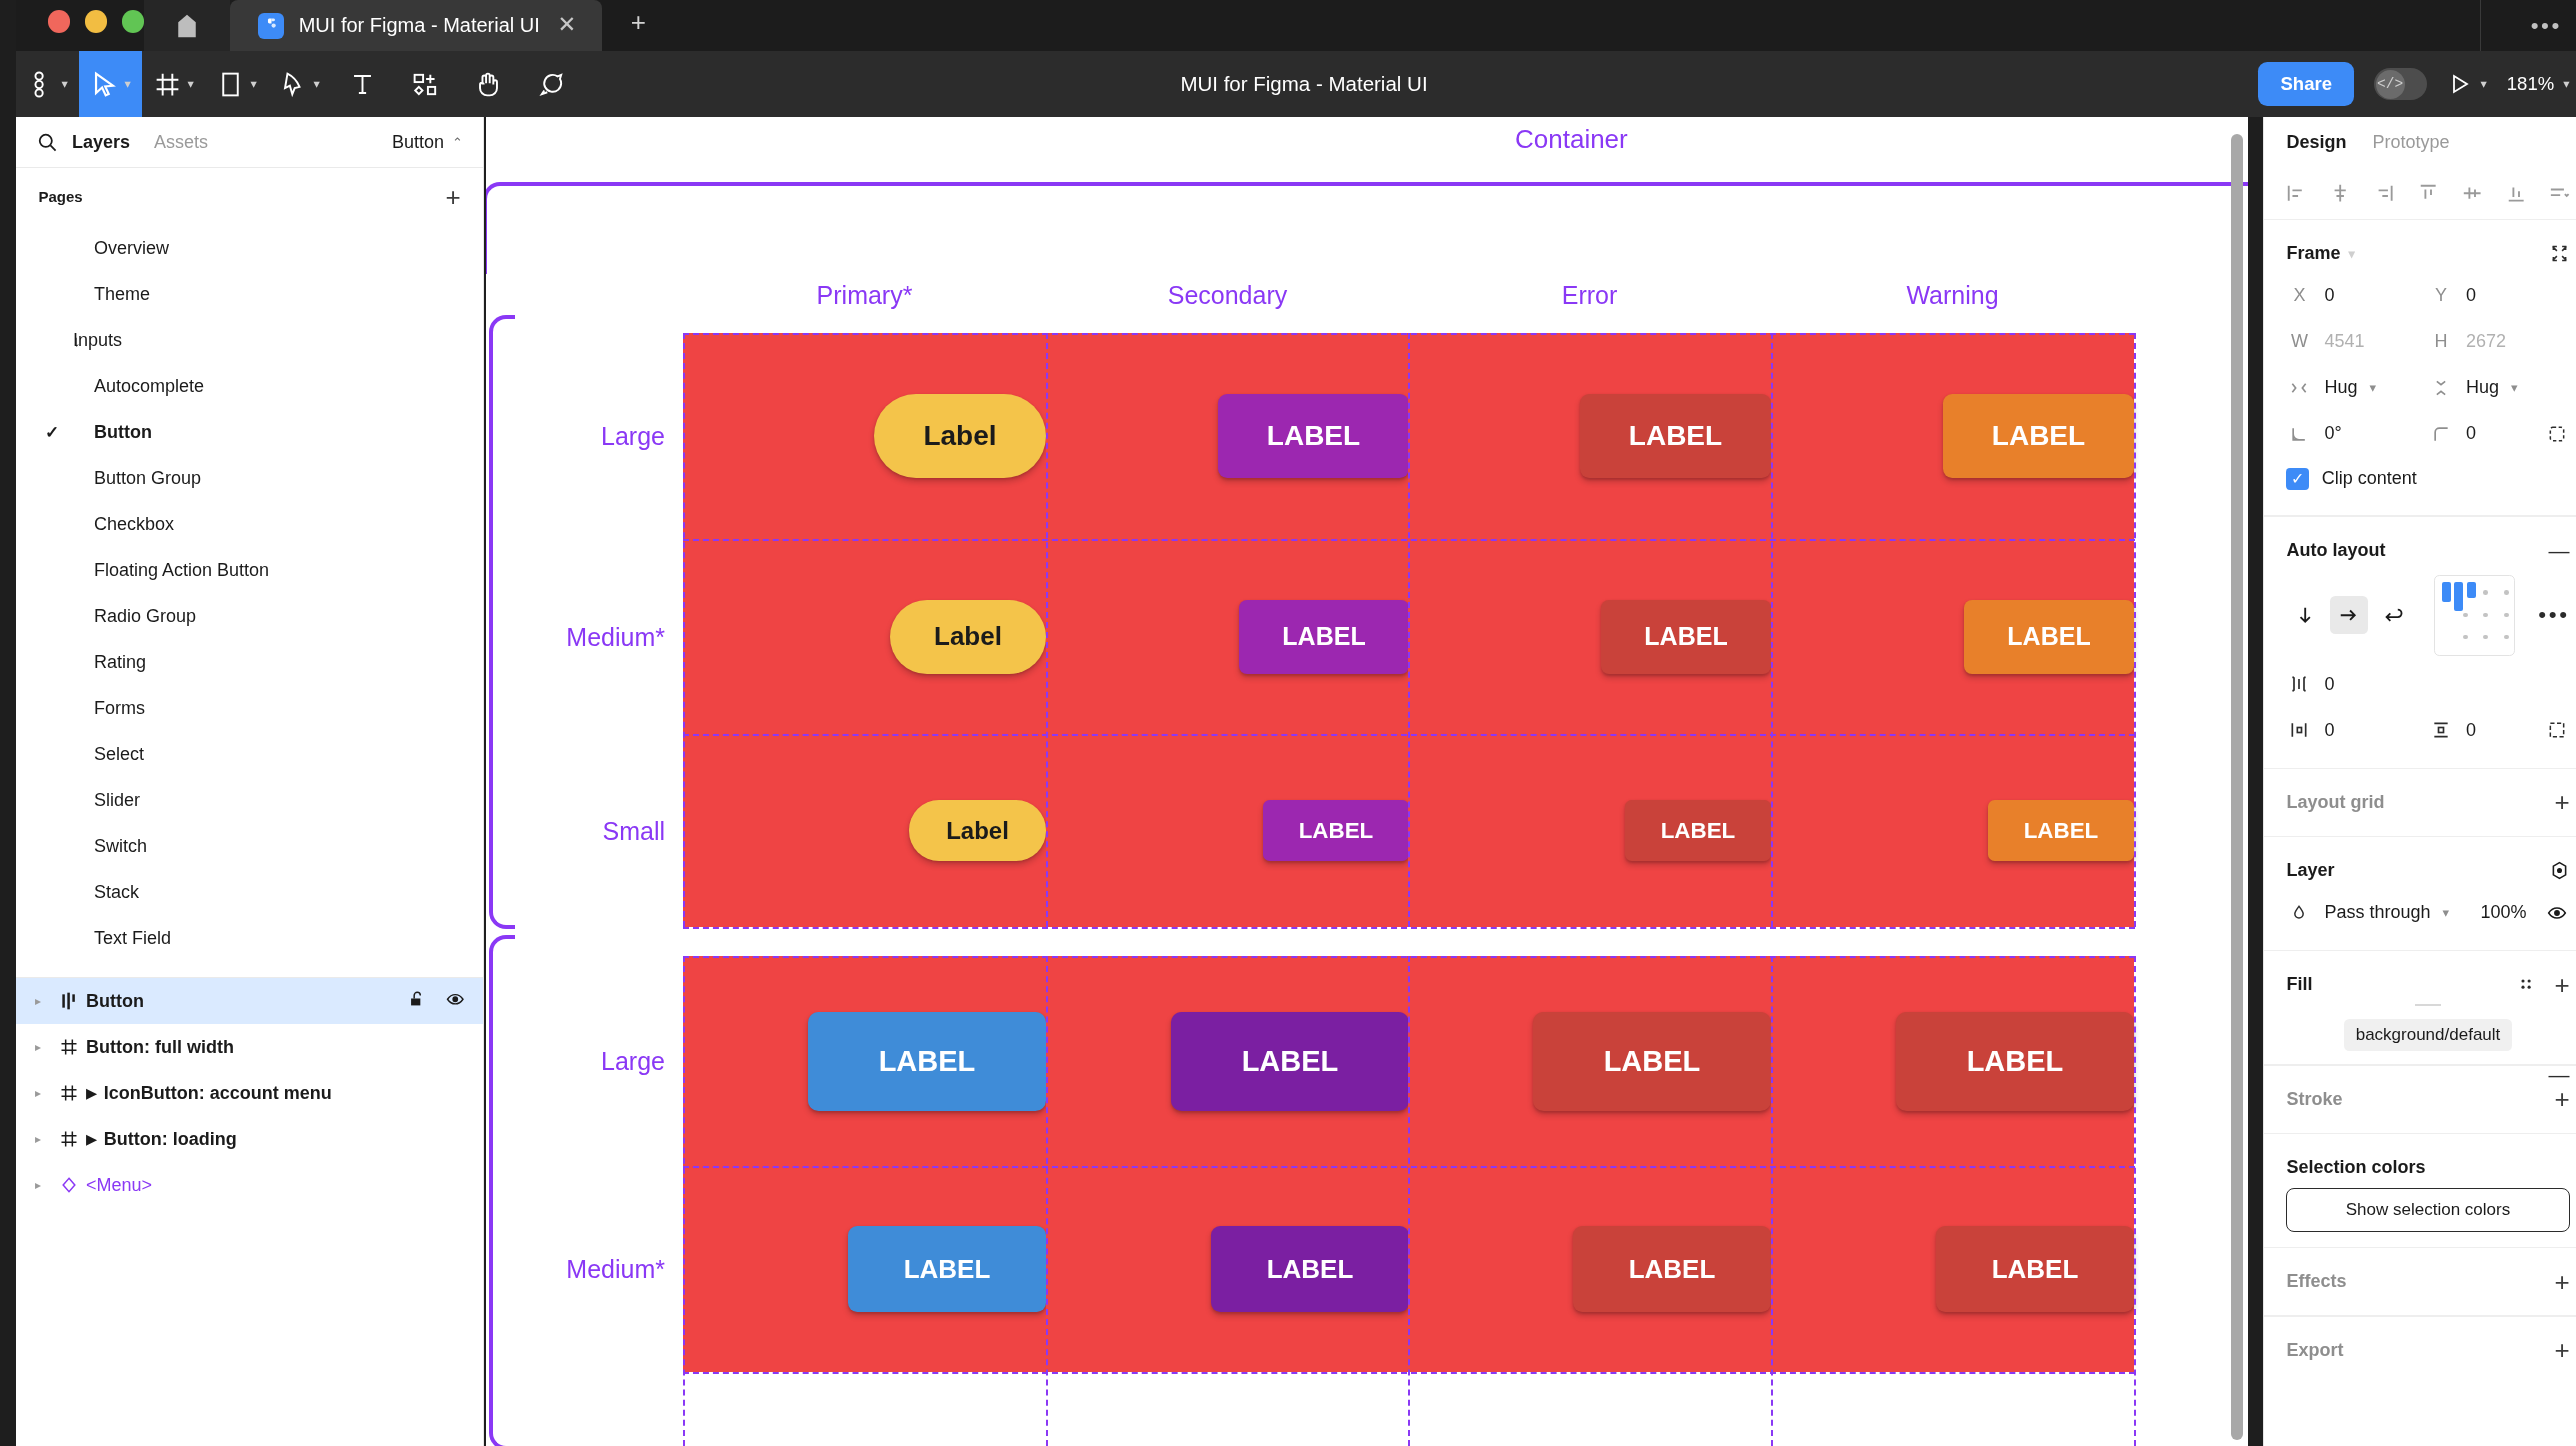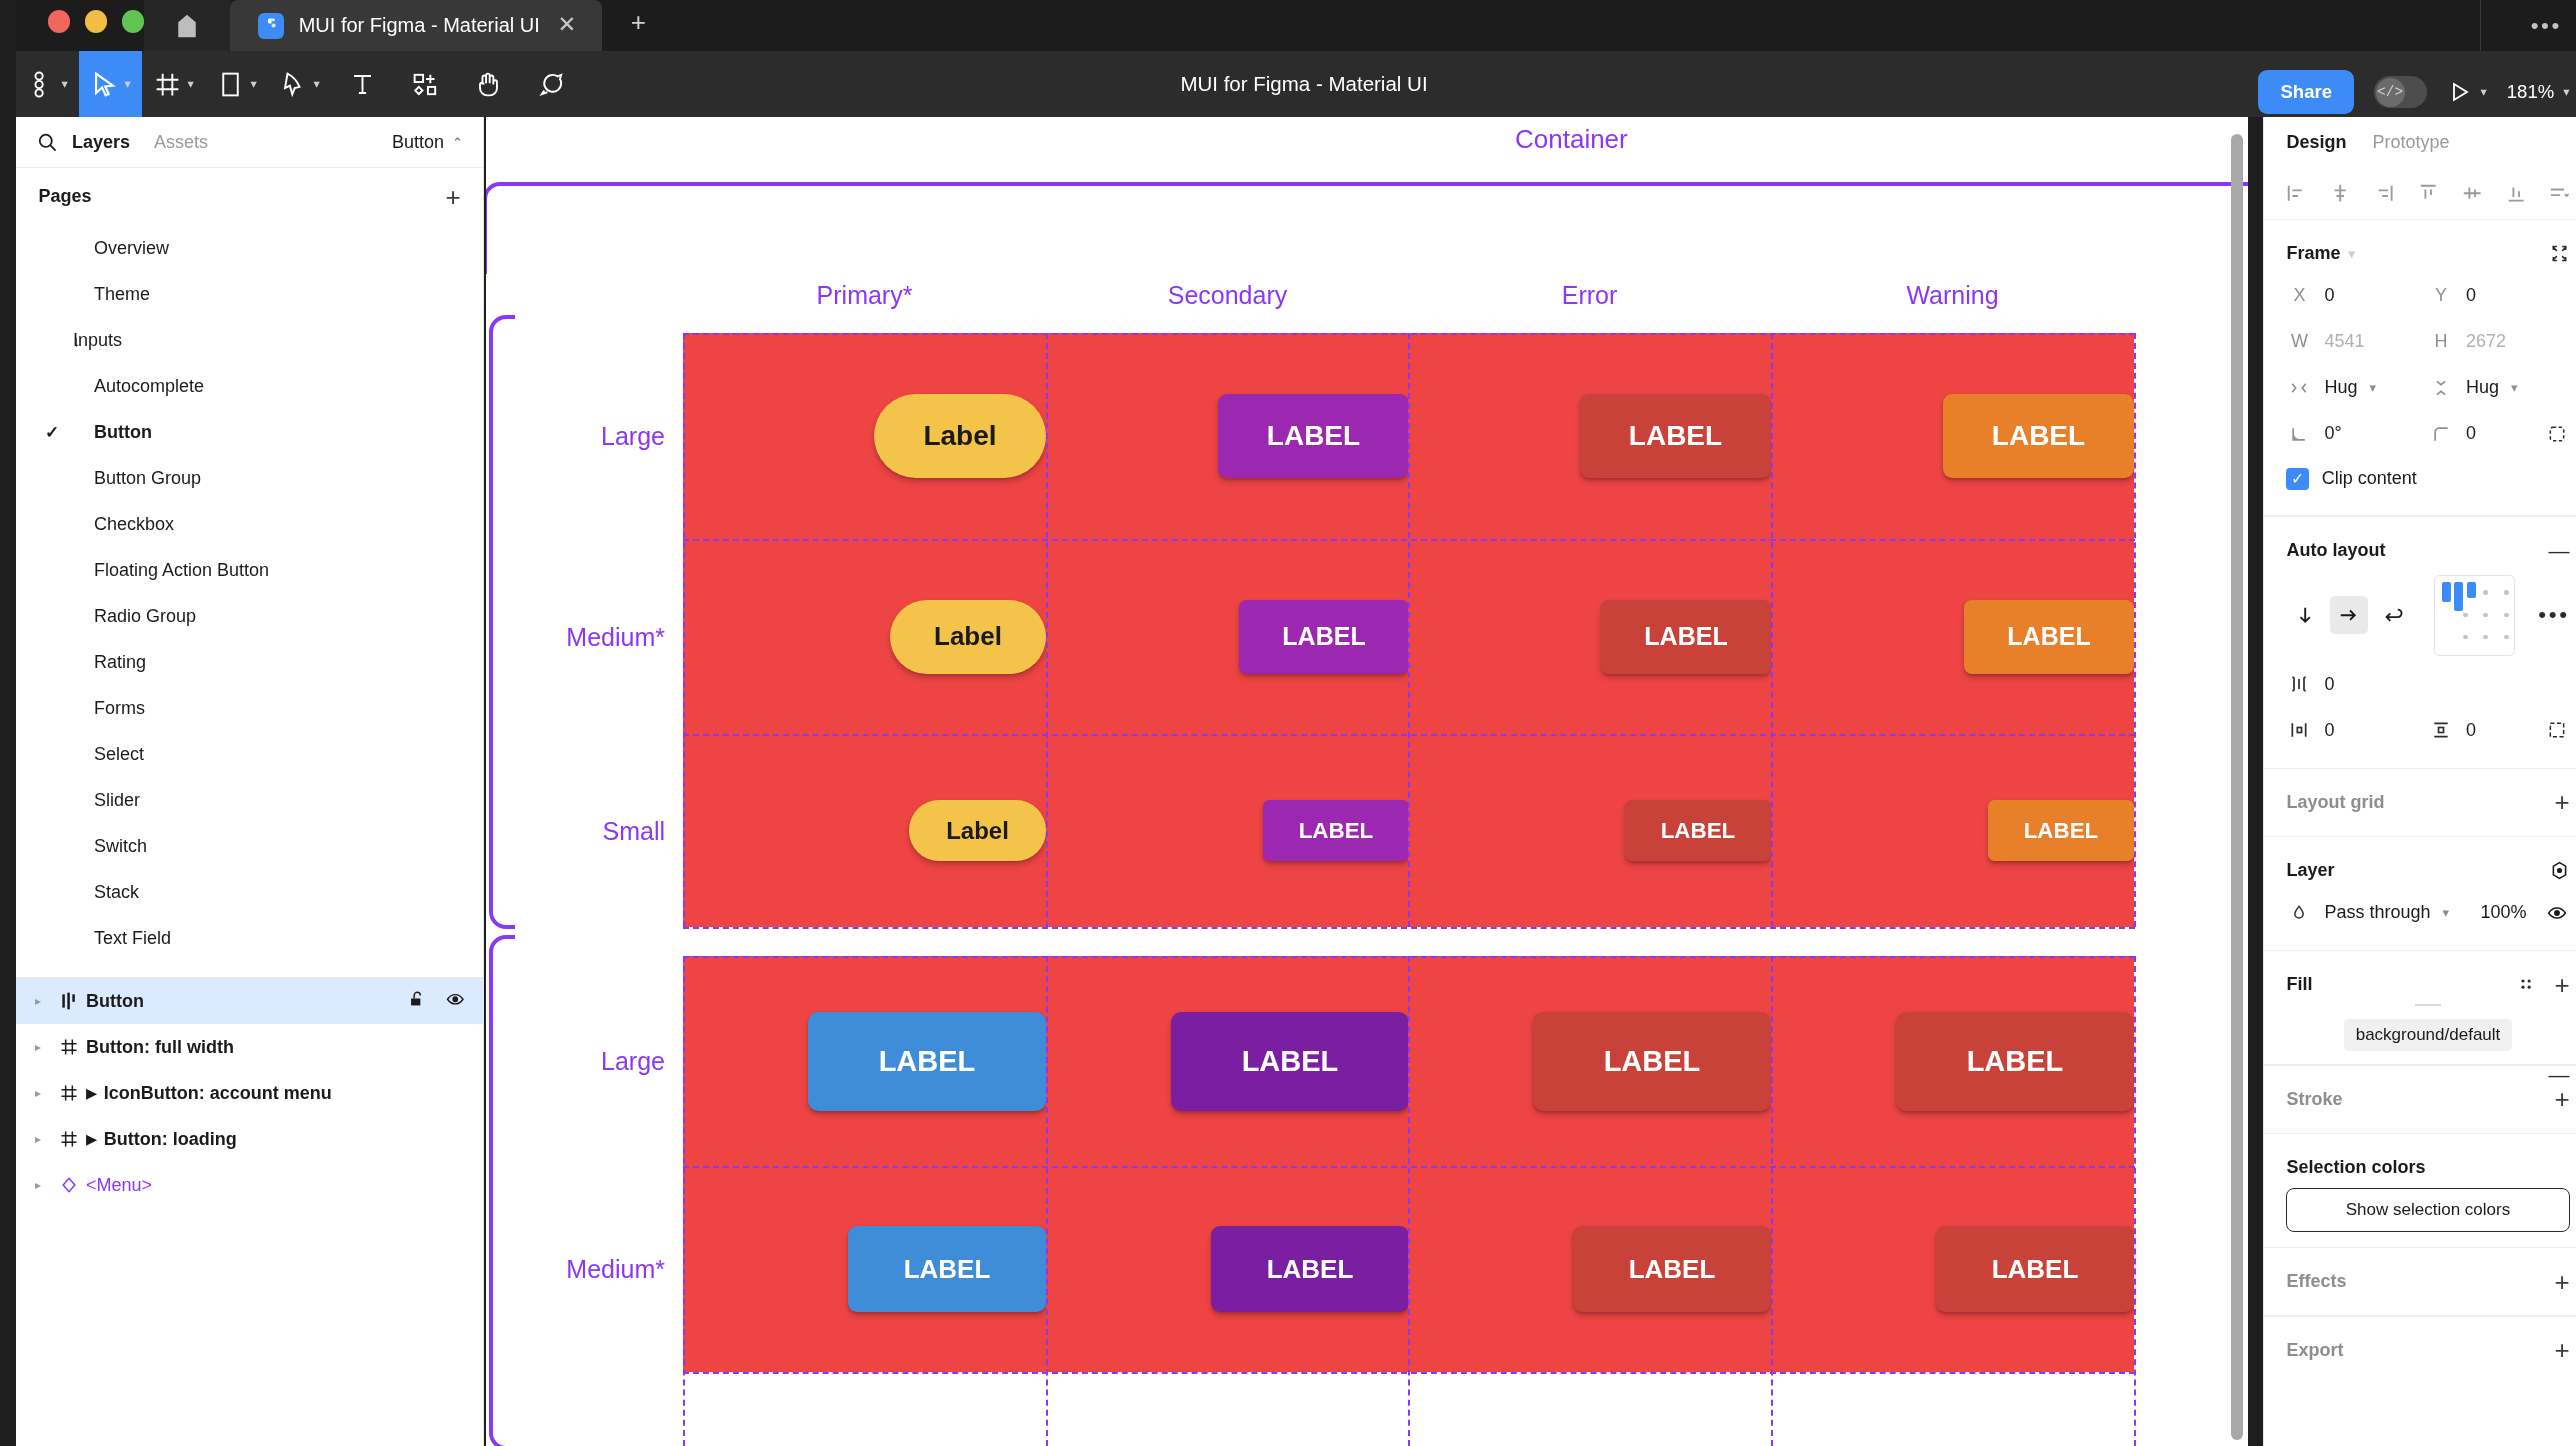--- a/index.html
+++ b/index.html
@@ -54,21 +54,21 @@
   }
   .tool.active{ background:#3d8bf7; }
   .tool svg{ width:29px; height:29px; }
   .caret{ font-size:12.5px; color:#cfcfcf; line-height:1; }
   .tb-title{
     position:absolute; left:0; right:0; top:0; height:66px;
     display:flex; align-items:center; justify-content:center;
     color:#ffffff; font-size:20.5px; pointer-events:none;
   }
   .tb-right{
-    position:absolute; right:22.4px; top:8px; height:66px;
+    position:absolute; right:22.4px; top:0; height:66px;
     display:flex; align-items:center; gap:20px;
   }
   .share-btn{
     background:#3d8bf7; color:#fff; font-size:18.5px; font-weight:700;
     border:none; border-radius:9.2px; padding:10.6px 22.4px; cursor:pointer;
   }
   .toggle-pill{
     width:53px; height:32px; border-radius:16px; background:#4d4d4d;
     display:flex; align-items:center; cursor:pointer;
   }
@@ -93,21 +93,21 @@
   .lp-search{ width:36px; display:flex; align-items:center; cursor:pointer;}
   .lp-search svg{ width:22.4px; height:22.4px; }
   .lp-tab{ font-size:18px; color:#9a9a9a; margin-right:24px; cursor:pointer; }
   .lp-tab.sel{ color:#1b1b1b; font-weight:700; }
   .lp-page{ margin-left:auto; font-size:18px; color:#1b1b1b; display:flex; gap:8px; align-items:center; cursor:pointer;}
   .chev-up{ font-size:13px; color:#6d6d6d; }
   .pages-head{
     height:57px; display:flex; align-items:center; justify-content:space-between;
     padding:0 22.4px 0 22.4px;
   }
-  .pages-title{ font-size:18px; font-weight:700; color:#1b1b1b; }
+  .pages-title{ font-size:15px; font-weight:700; color:#1b1b1b; }
   .plus{ font-size:26px; color:#3c3c3c; line-height:1; cursor:pointer; }
   .page-item{
     height:46px; display:flex; align-items:center; font-size:18px; color:#1b1b1b;
     padding-left:78px; cursor:pointer; position:relative;
   }
   .page-item .tick{ position:absolute; left:29px; font-size:17px; color:#1b1b1b; }
   .page-item.bold{ font-weight:700; }
   .page-item .arrow{ position:absolute; left:57px; font-size:15px; color:#1b1b1b; }
   .page-item.group{ padding-left:57px; }
   .page-item.child{ padding-left:78px; }

